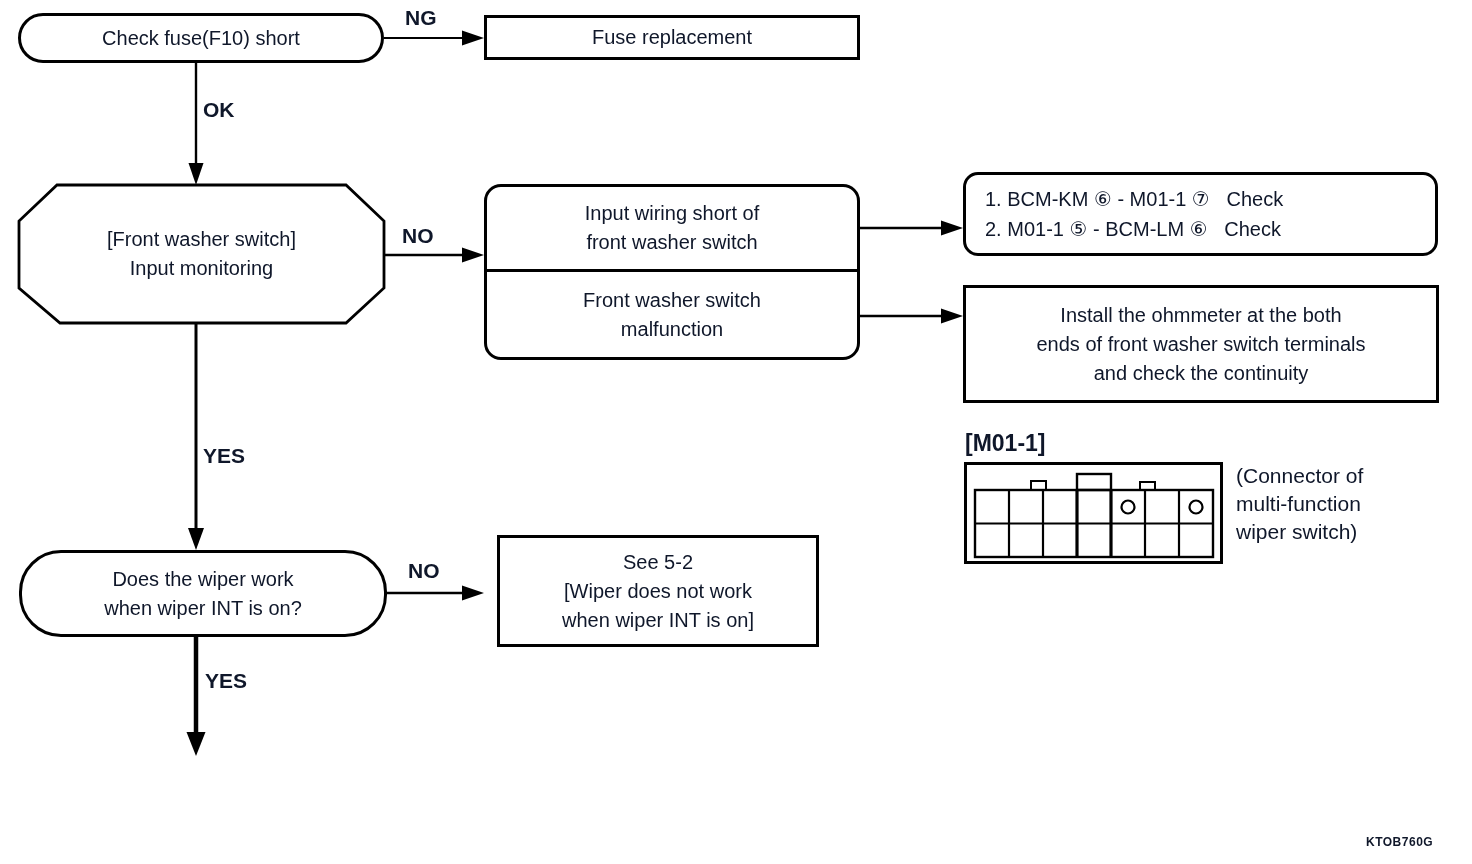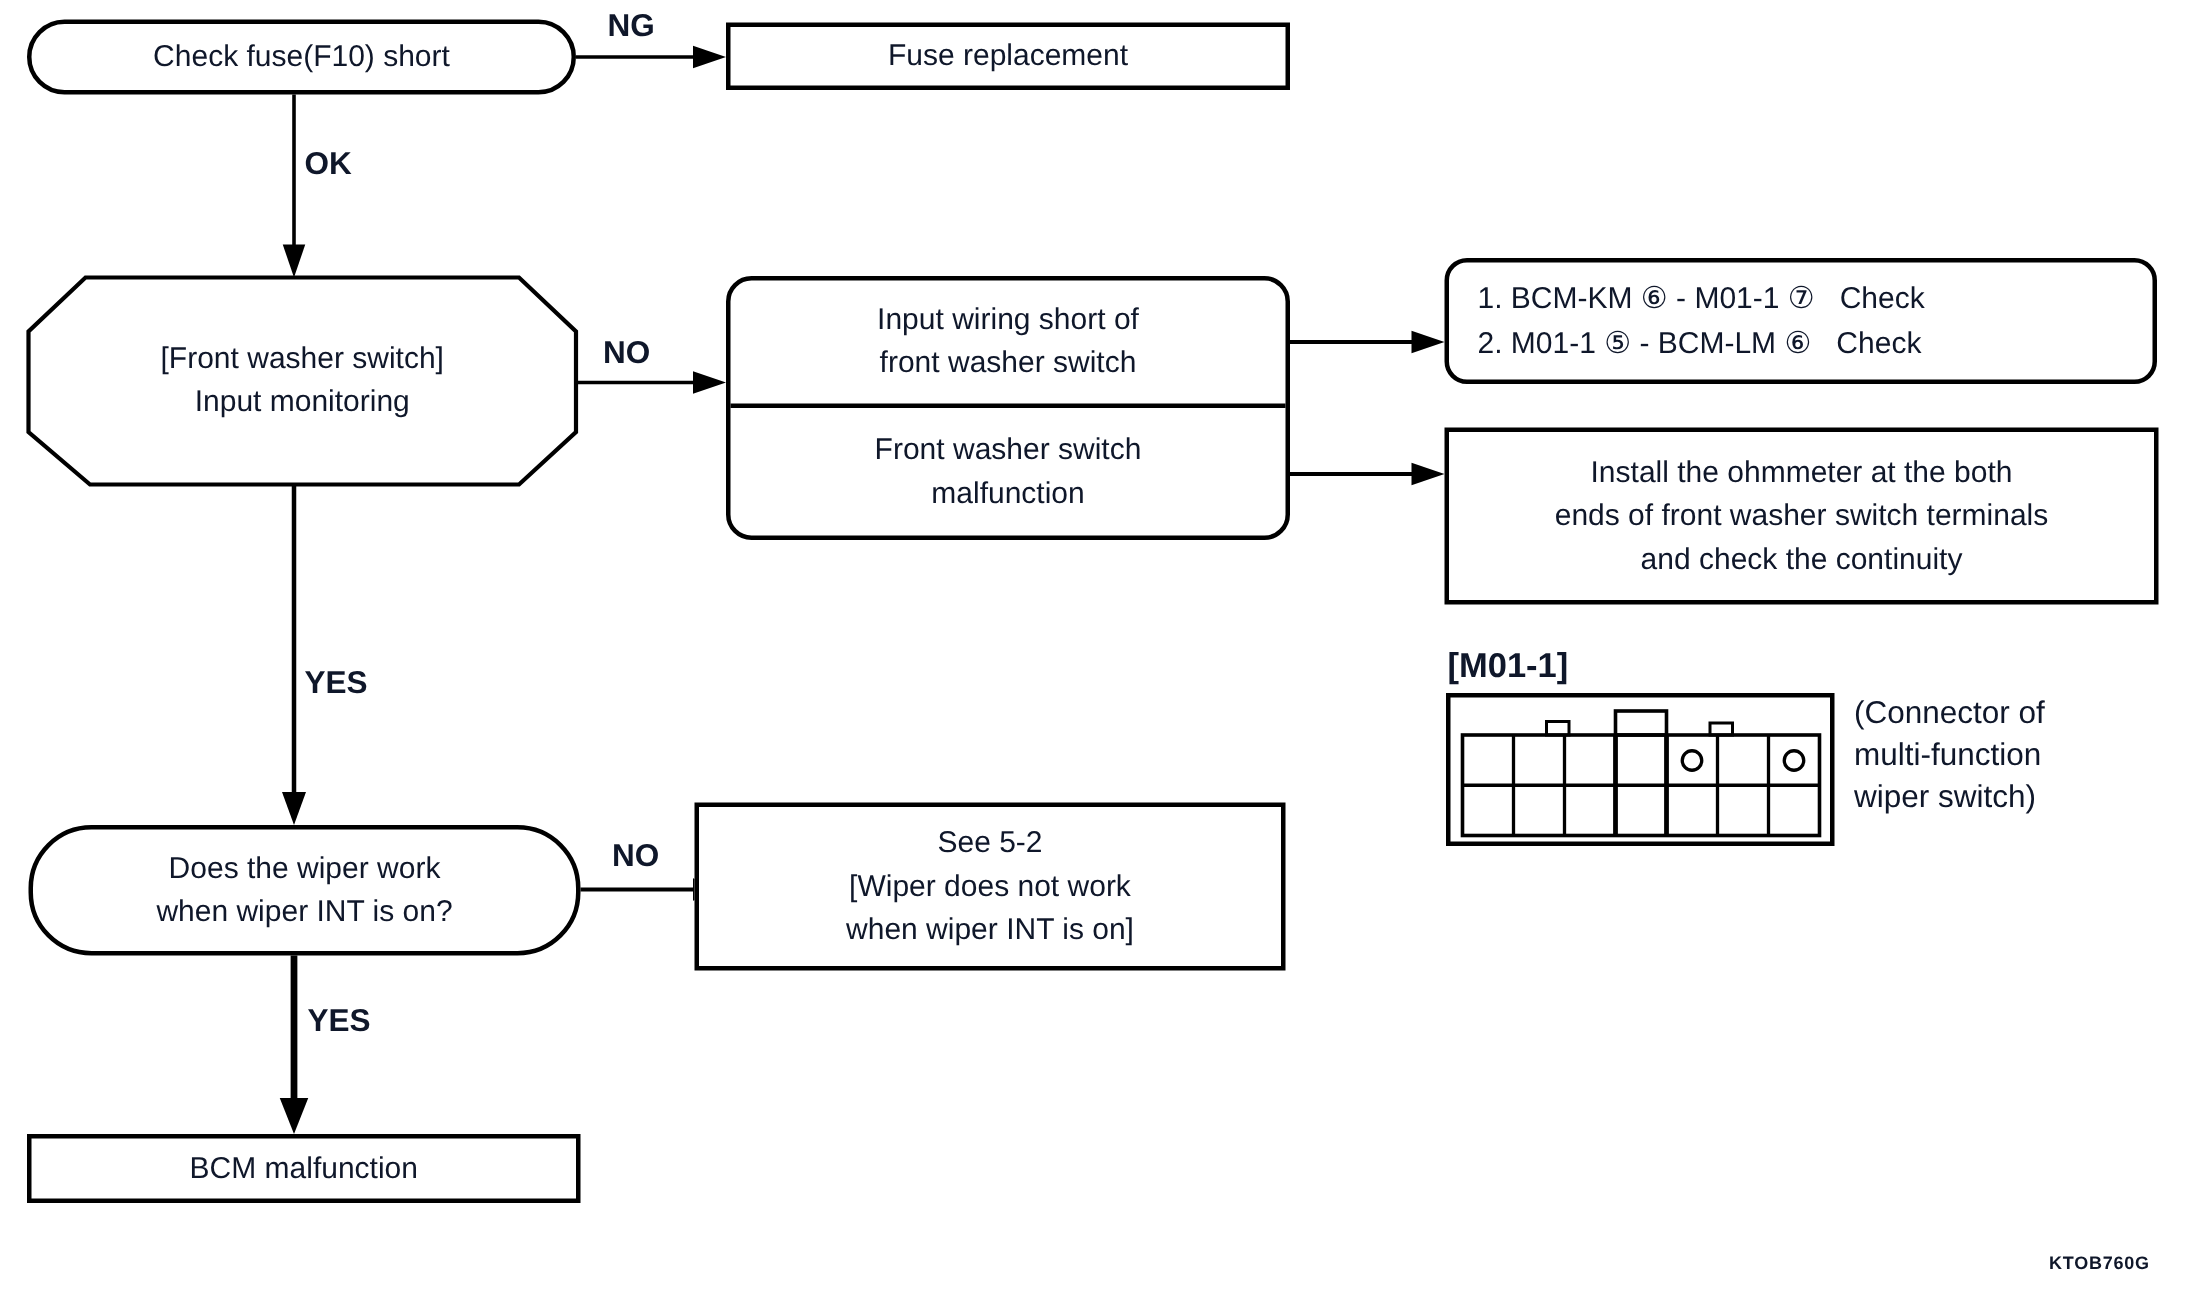--- a/index.html
+++ b/index.html
@@ -140,29 +140,26 @@
   <div class="conn-title" style="left:965px;top:430px;width:257px;">[M01-1]</div>
   <div class="conn-caption" style="left:1236px;top:462px;width:190px;">(Connector of
 multi-function
 wiper switch)</div>
 
   <div class="node stadium2" style="left:19px;top:550px;width:368px;height:87px;">
     <span>Does the wiper work
 when wiper INT is on?</span>
   </div>
 
-  <div class="node" style="left:463px;top:535px;width:394px;height:112px;">
+  <div class="node" style="left:497px;top:535px;width:322px;height:112px;">
     <span>See 5-2
 [Wiper does not work
 when wiper INT is on]</span>
   </div>
 
-  <div class="node" style="left:18px;top:756px;width:369px;height:46px;">
-    <span>BCM malfunction</span>
-  </div>
 
   <div class="flowlabel" style="left:405px;top:6px;">NG</div>
   <div class="flowlabel" style="left:203px;top:98px;">OK</div>
   <div class="flowlabel" style="left:402px;top:224px;">NO</div>
   <div class="flowlabel" style="left:203px;top:444px;">YES</div>
   <div class="flowlabel" style="left:408px;top:559px;">NO</div>
   <div class="flowlabel" style="left:205px;top:669px;">YES</div>
 
   <div class="doc-code" style="left:1366px;top:835px;">KTOB760G</div>
 

